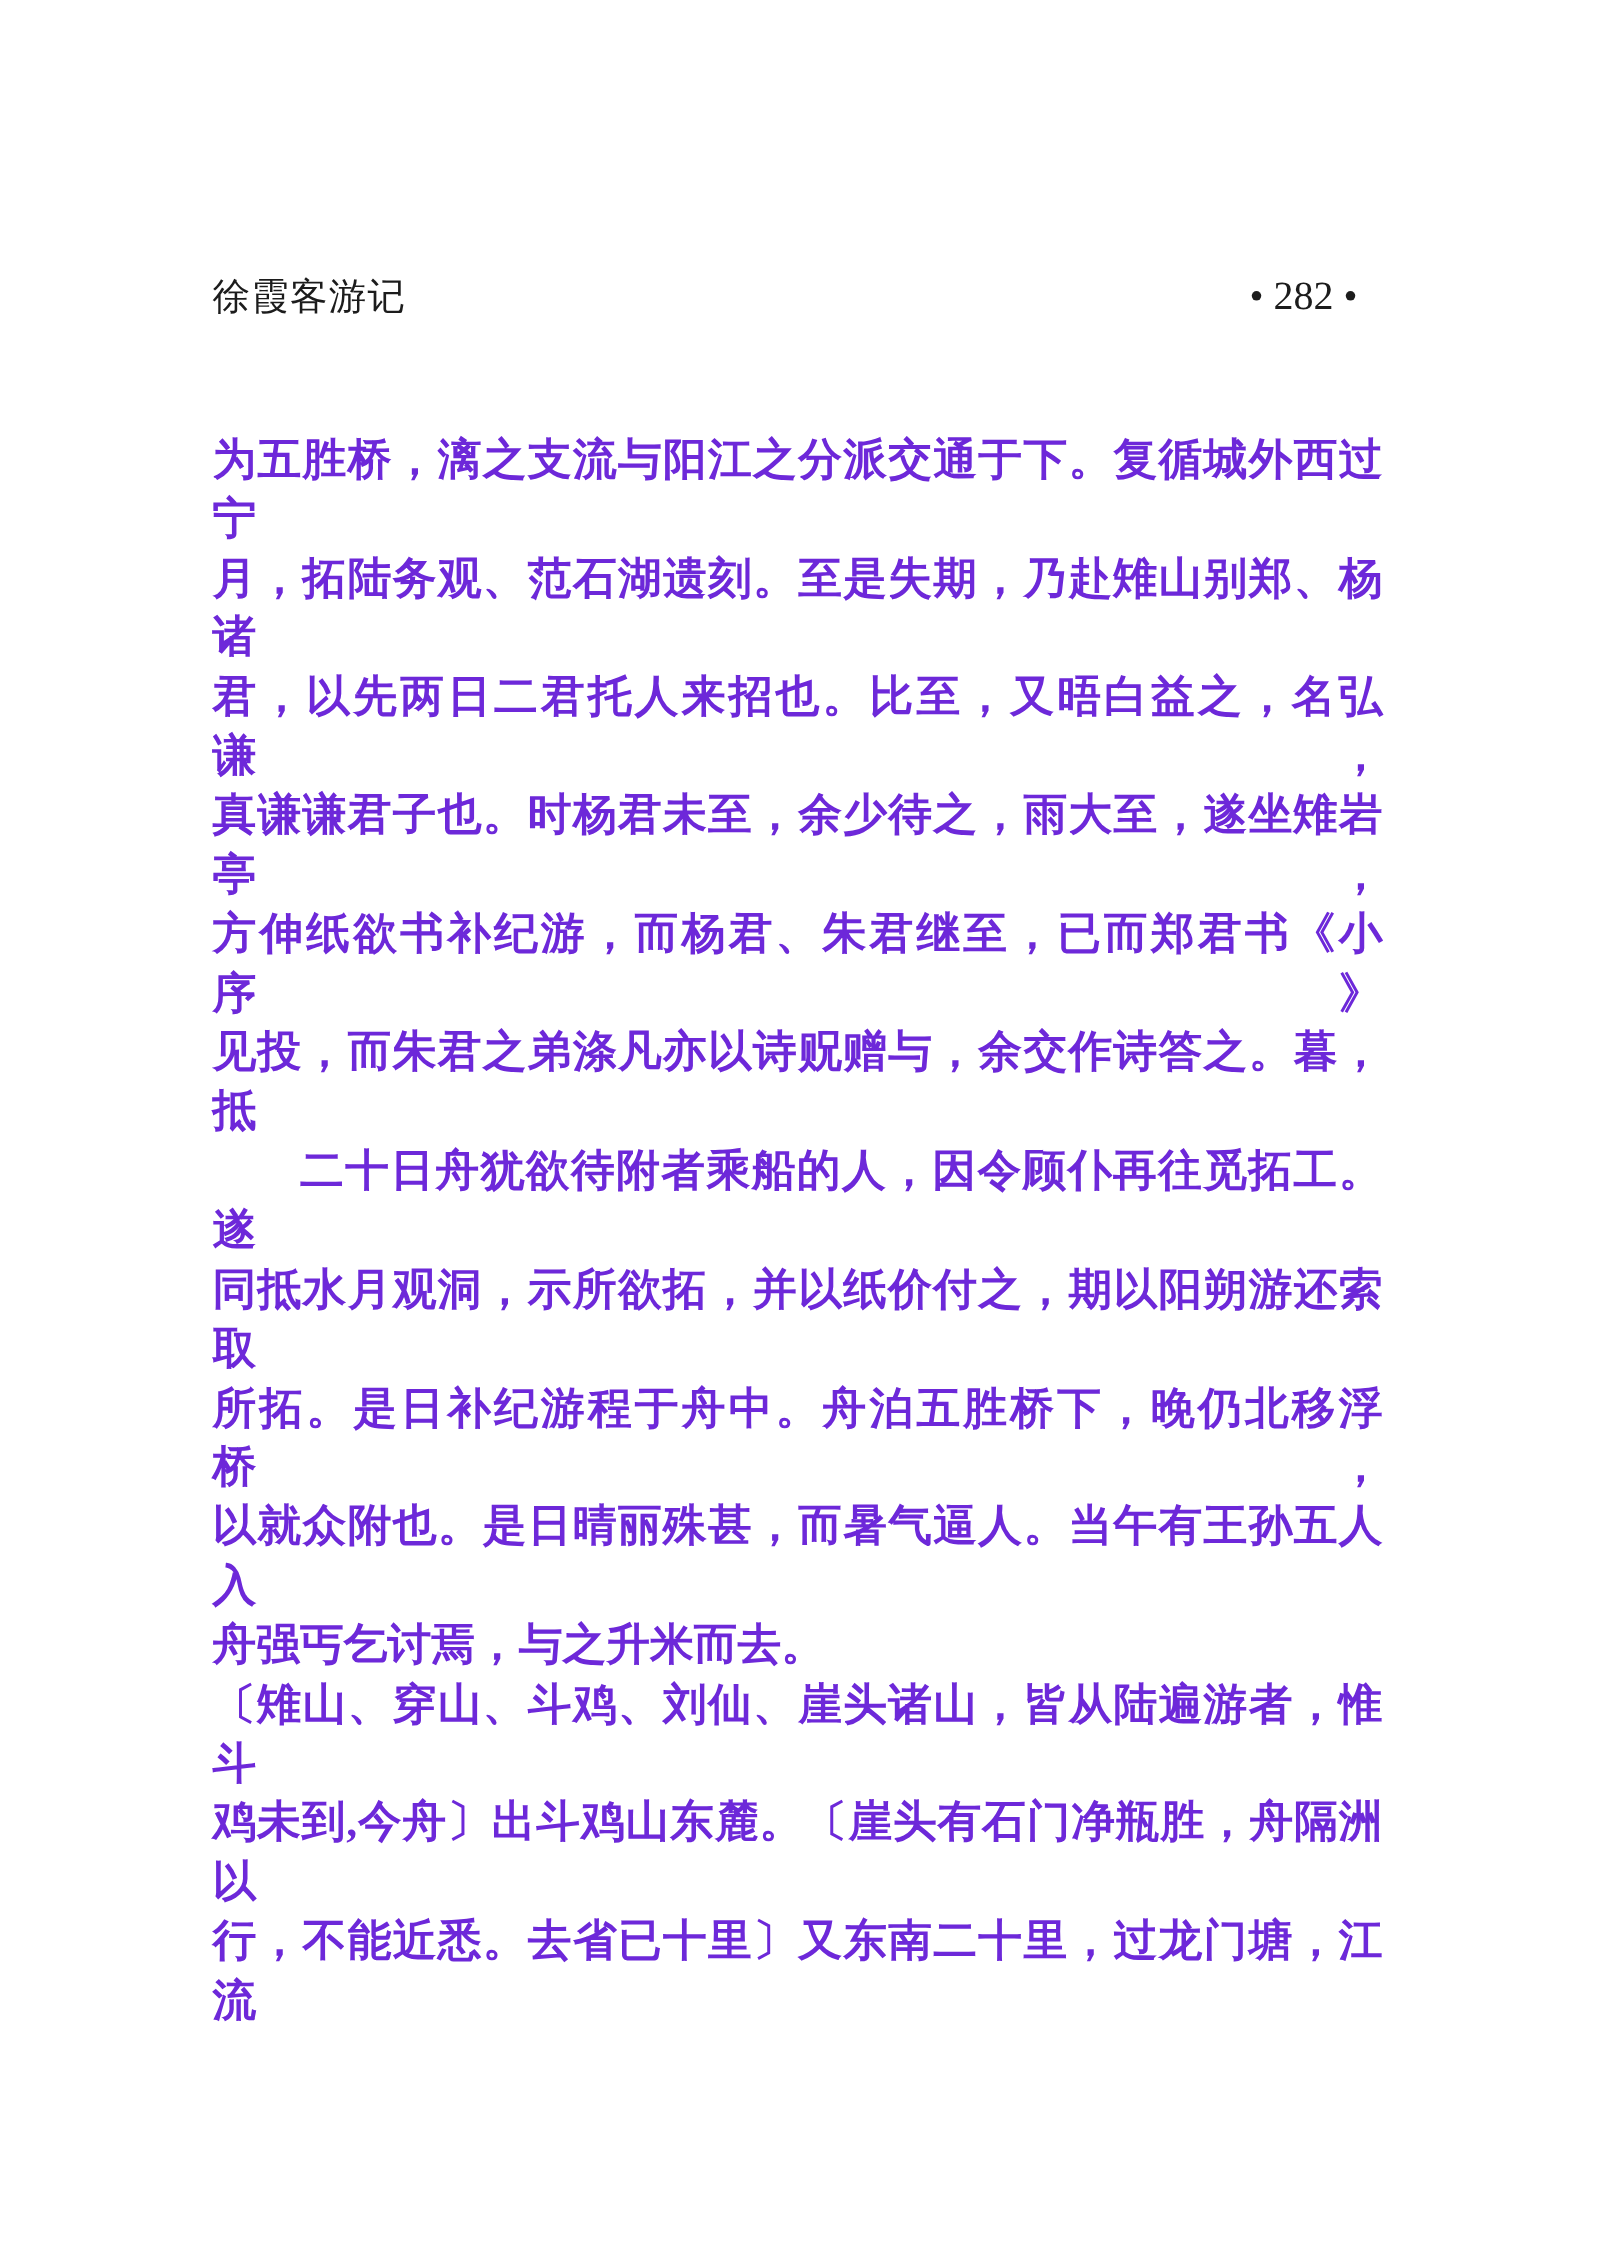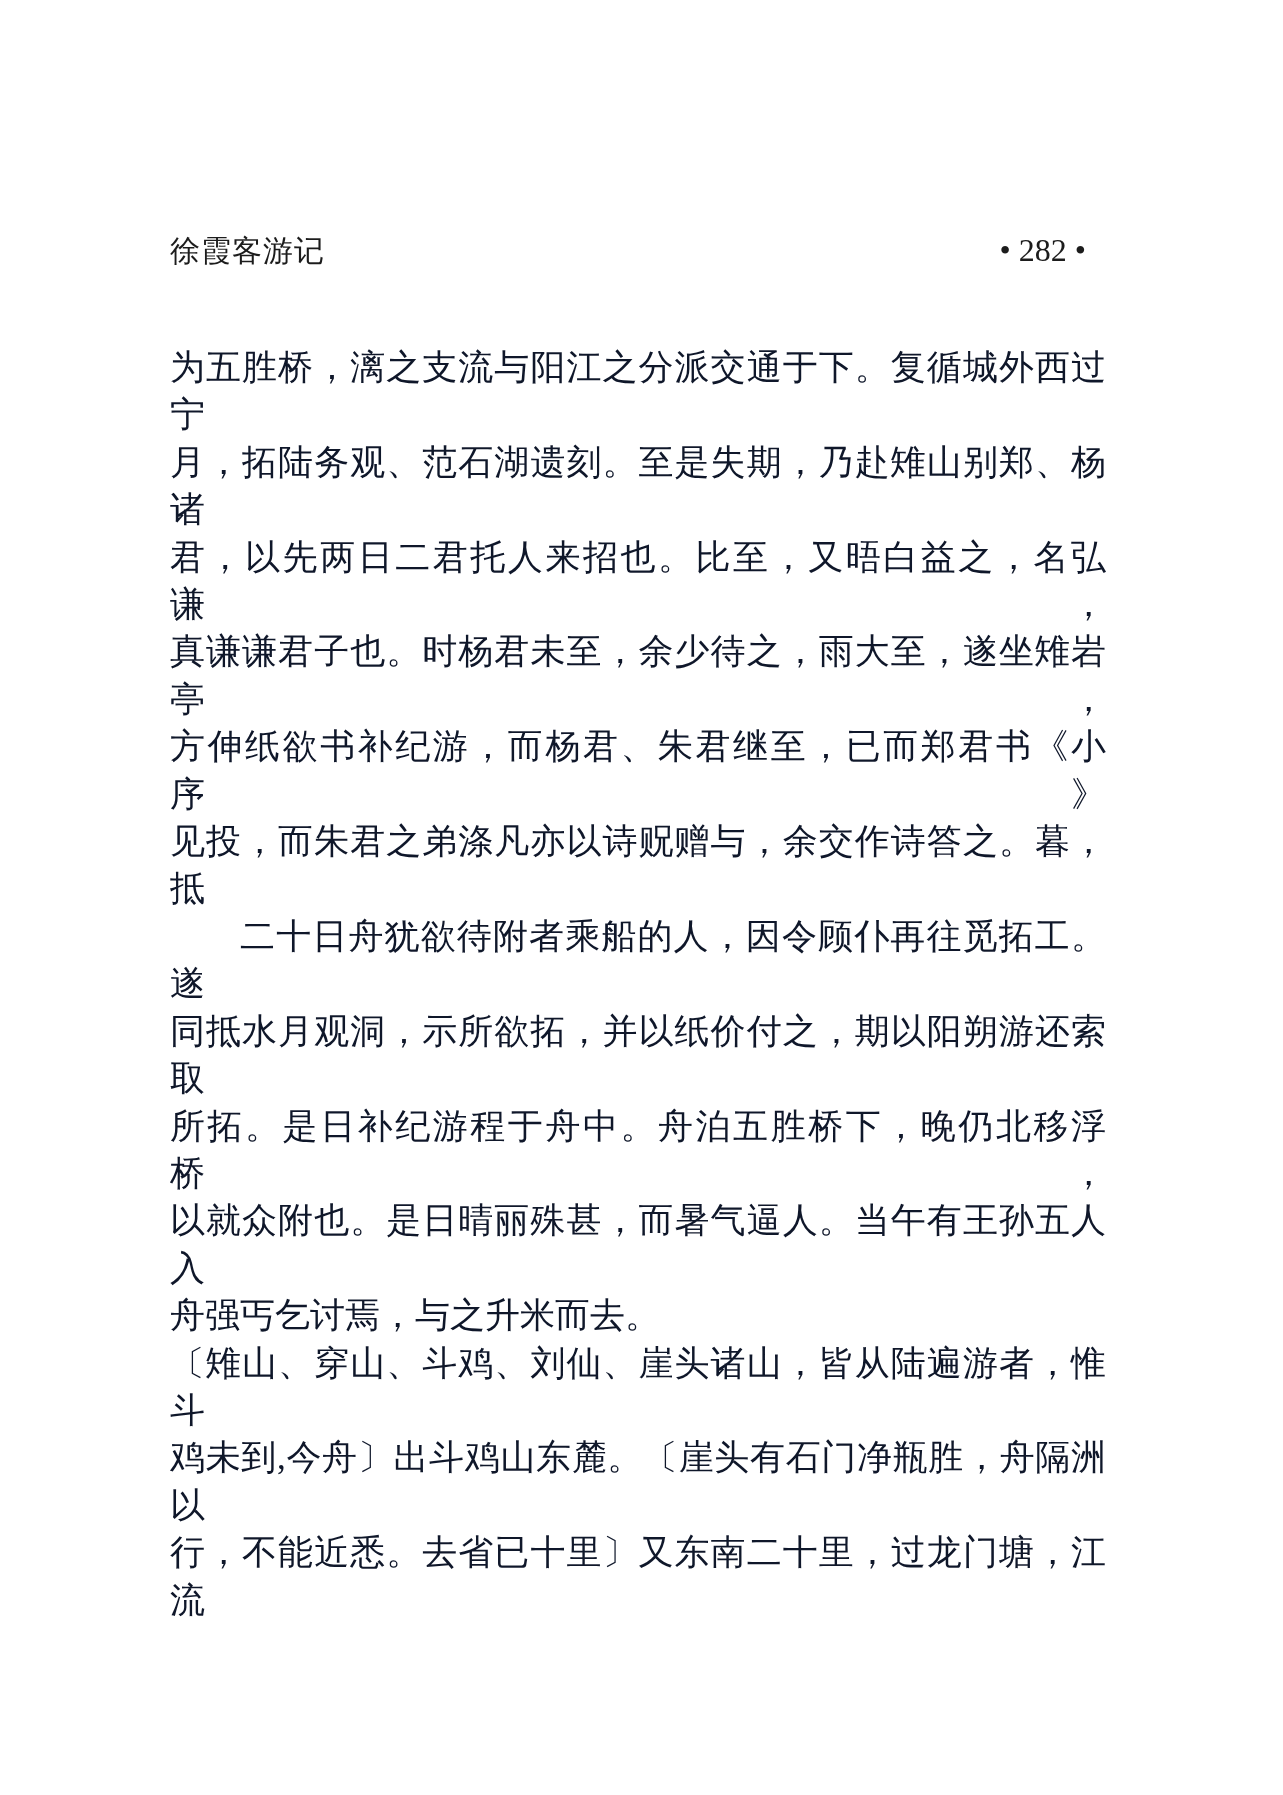--- a/index.html
+++ b/index.html
@@ -12,21 +12,21 @@
     width: 1283px;
     height: 1795px;
     background: #ffffff;
     font-family: "Liberation Serif", "DejaVu Serif", serif;
     color: #1c1c1c;
     overflow: hidden;
   }
   .page-header {
     position: absolute;
     left: 170px;
-    top: 231px;
+    top: 217px;
     width: 936px;
     display: flex;
     justify-content: space-between;
     align-items: baseline;
     text-align: center;
   }
   .book-title {
     font-size: 30px;
     letter-spacing: 1px;
     color: #1c1c1c;
@@ -44,21 +44,22 @@
     top: 344px;
     width: 936px;
   }
   .line {
     font-size: 35px;
     line-height: 47.4px;
     text-align: justify;
     text-align-last: justify;
     text-justify: inter-character;
     white-space: normal;
-    color: #0f172a;
+    color: #6d28d9;
+    font-weight: bold;
   }
   .line.indent {
     text-indent: 2em;
   }
   .line.para-end {
     text-align-last: left;
   }
 </style>
 </head>
 <body>

